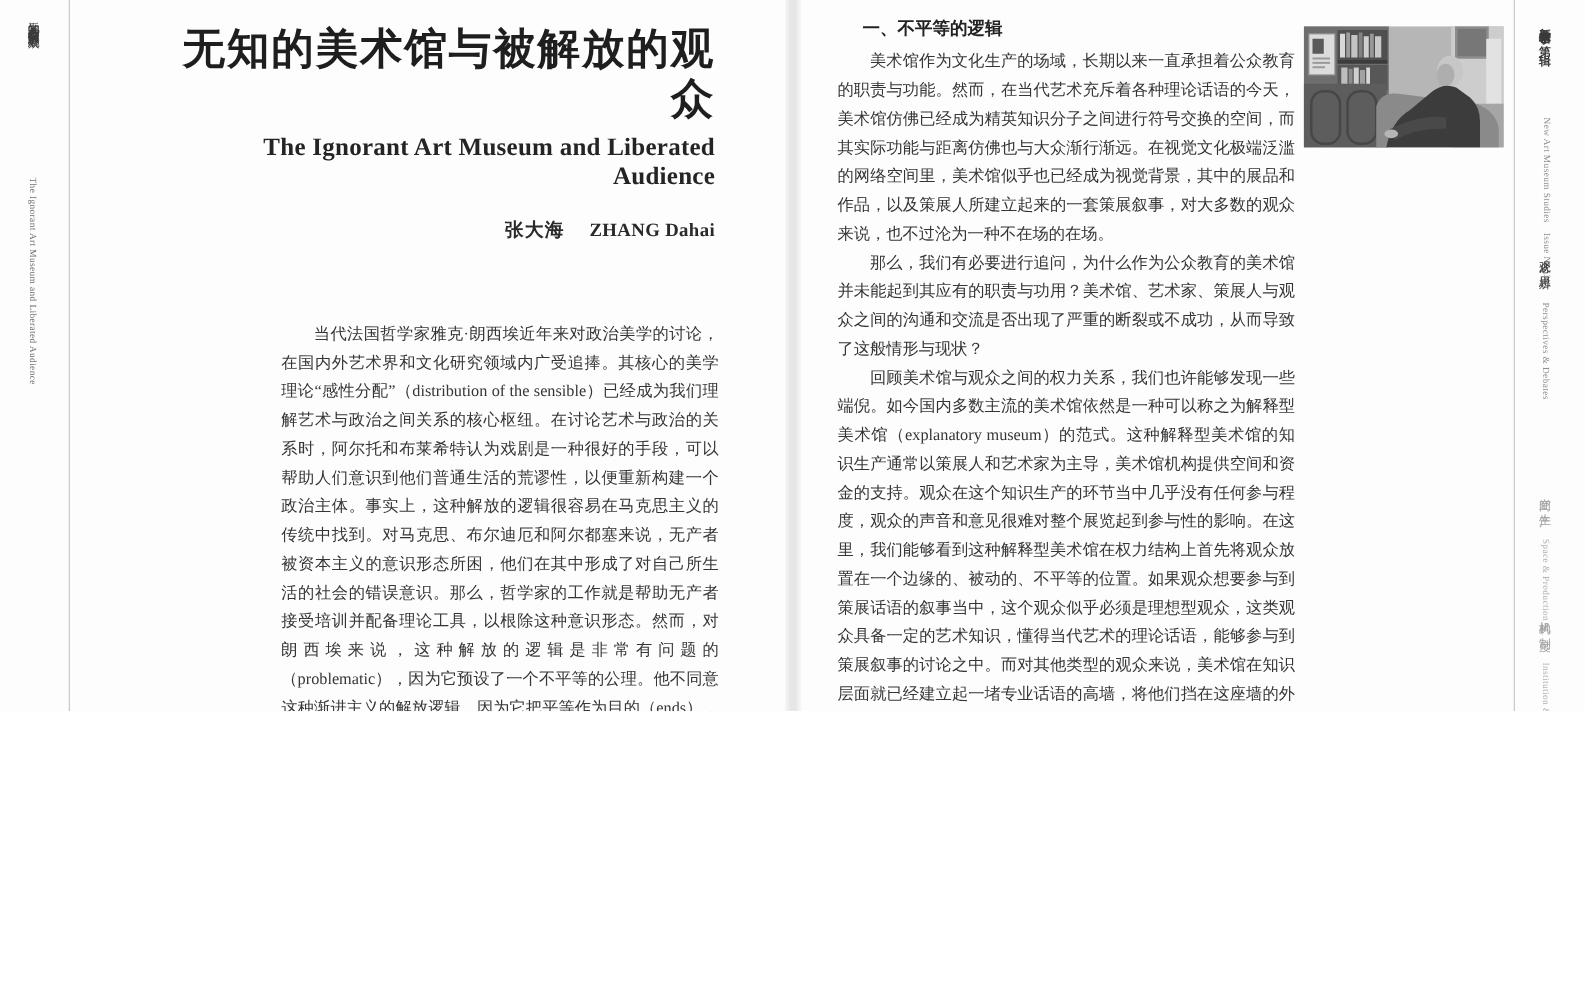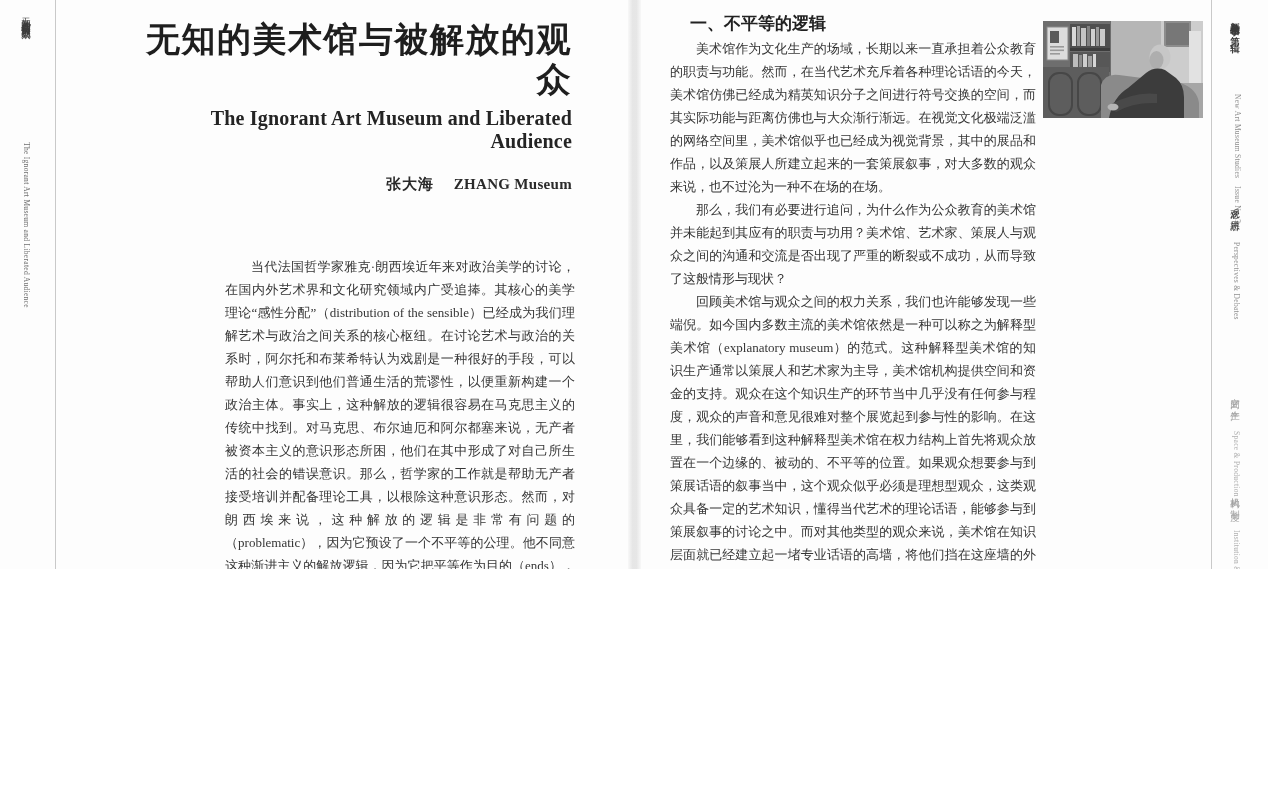--- a/index.html
+++ b/index.html
@@ -33,21 +33,21 @@
   .abstract{
     position:absolute;left:225px;top:255px;width:350px;
     font-size:13px;line-height:23px;text-align:justify;color:#353535;
     text-indent:2em;margin:0;
   }
   .pagenum{font-size:40px;color:#3b82f6;position:absolute;top:738px;letter-spacing:1px;}
   .pagenum.left{left:430px;width:145px;text-align:right;}
   .pagenum.right{left:694px;width:145px;text-align:center;}
   
   .rp-body{position:absolute;left:670px;top:12px;width:366px;}
-  .rp-heading{font-size:17px;font-weight:bold;color:#222;line-height:23px;text-indent:20px;margin:0 0 2px 0;}
+  .rp-heading{font-size:14px;font-weight:bold;color:#222;line-height:23px;text-indent:20px;margin:0 0 2px 0;}
   .rp-body p{font-size:13px;line-height:23px;text-align:justify;color:#353535;text-indent:2em;margin:0;}
   
   .figure{position:absolute;left:1043px;top:21px;width:160px;}
   .figure svg{display:block;width:160px;height:97px;}
   .fig-caption{
     margin-top:8px;font-size:9.5px;line-height:15.5px;color:#4a4a4a;
     text-align:left;word-break:break-all;width:162px;
   }
   .fig-caption .src{margin-top:0px;}
 </style>
@@ -59,21 +59,21 @@
   <div class="vtext spine-cn" style="left:19px;top:10px;">无知的美术馆与被解放的观众</div>
   <div class="vtext spine-en" style="left:22px;top:142px;color:#6f6f6f;">The Ignorant Art Museum and Liberated Audience</div>
   <div class="vrule left"></div>
 
   <div>
     <div class="headbox">
       <div class="title-cn">无知的美术馆与被解放的观众</div>
       <div class="title-en">The Ignorant Art Museum and Liberated Audience</div>
       <div class="author-line">
         <span class="author-cn">张大海</span>
-        <span class="author-en">ZHANG Museum</span>
+        <span class="author-en">ZHANG Dahai</span>
       </div>
     </div>
     <p class="abstract">当代法国哲学家雅克·朗西埃近年来对政治美学的讨论，在国内外艺术界和文化研究领域内广受追捧。其核心的美学理论“感性分配”（distribution of the sensible）已经成为我们理解艺术与政治之间关系的核心枢纽。在讨论艺术与政治的关系时，阿尔托和布莱希特认为戏剧是一种很好的手段，可以帮助人们意识到他们普通生活的荒谬性，以便重新构建一个政治主体。事实上，这种解放的逻辑很容易在马克思主义的传统中找到。对马克思、布尔迪厄和阿尔都塞来说，无产者被资本主义的意识形态所困，他们在其中形成了对自己所生活的社会的错误意识。那么，哲学家的工作就是帮助无产者接受培训并配备理论工具，以根除这种意识形态。然而，对朗西埃来说，这种解放的逻辑是非常有问题的（problematic），因为它预设了一个不平等的公理。他不同意这种渐进主义的解放逻辑，因为它把平等作为目的（ends），而他提出了一种新的解放逻辑，即在我们的行动中预设平等的公理，主体的解放则随之到来。朗西埃有关“无知的教师”论述也在青年学子间掀起了一番自我解放的实践行动。本文希望借助朗西埃在几个关键文本当中的论述 [Disagreement（2004），The Ignorant Schoolmaster（1991），The Emanciated Speactator（2009）]，及其有关政治、审美、艺术之间的理论探讨，重新理解美术馆与观众之间的关系，并借此提出一条观众的自我解放与美术馆权力再分配的理论思考。</p>
     <div class="pagenum left">039</div>
   </div>
 
   <div class="gutter"></div>
 
   <div>
     <div class="rp-body">

